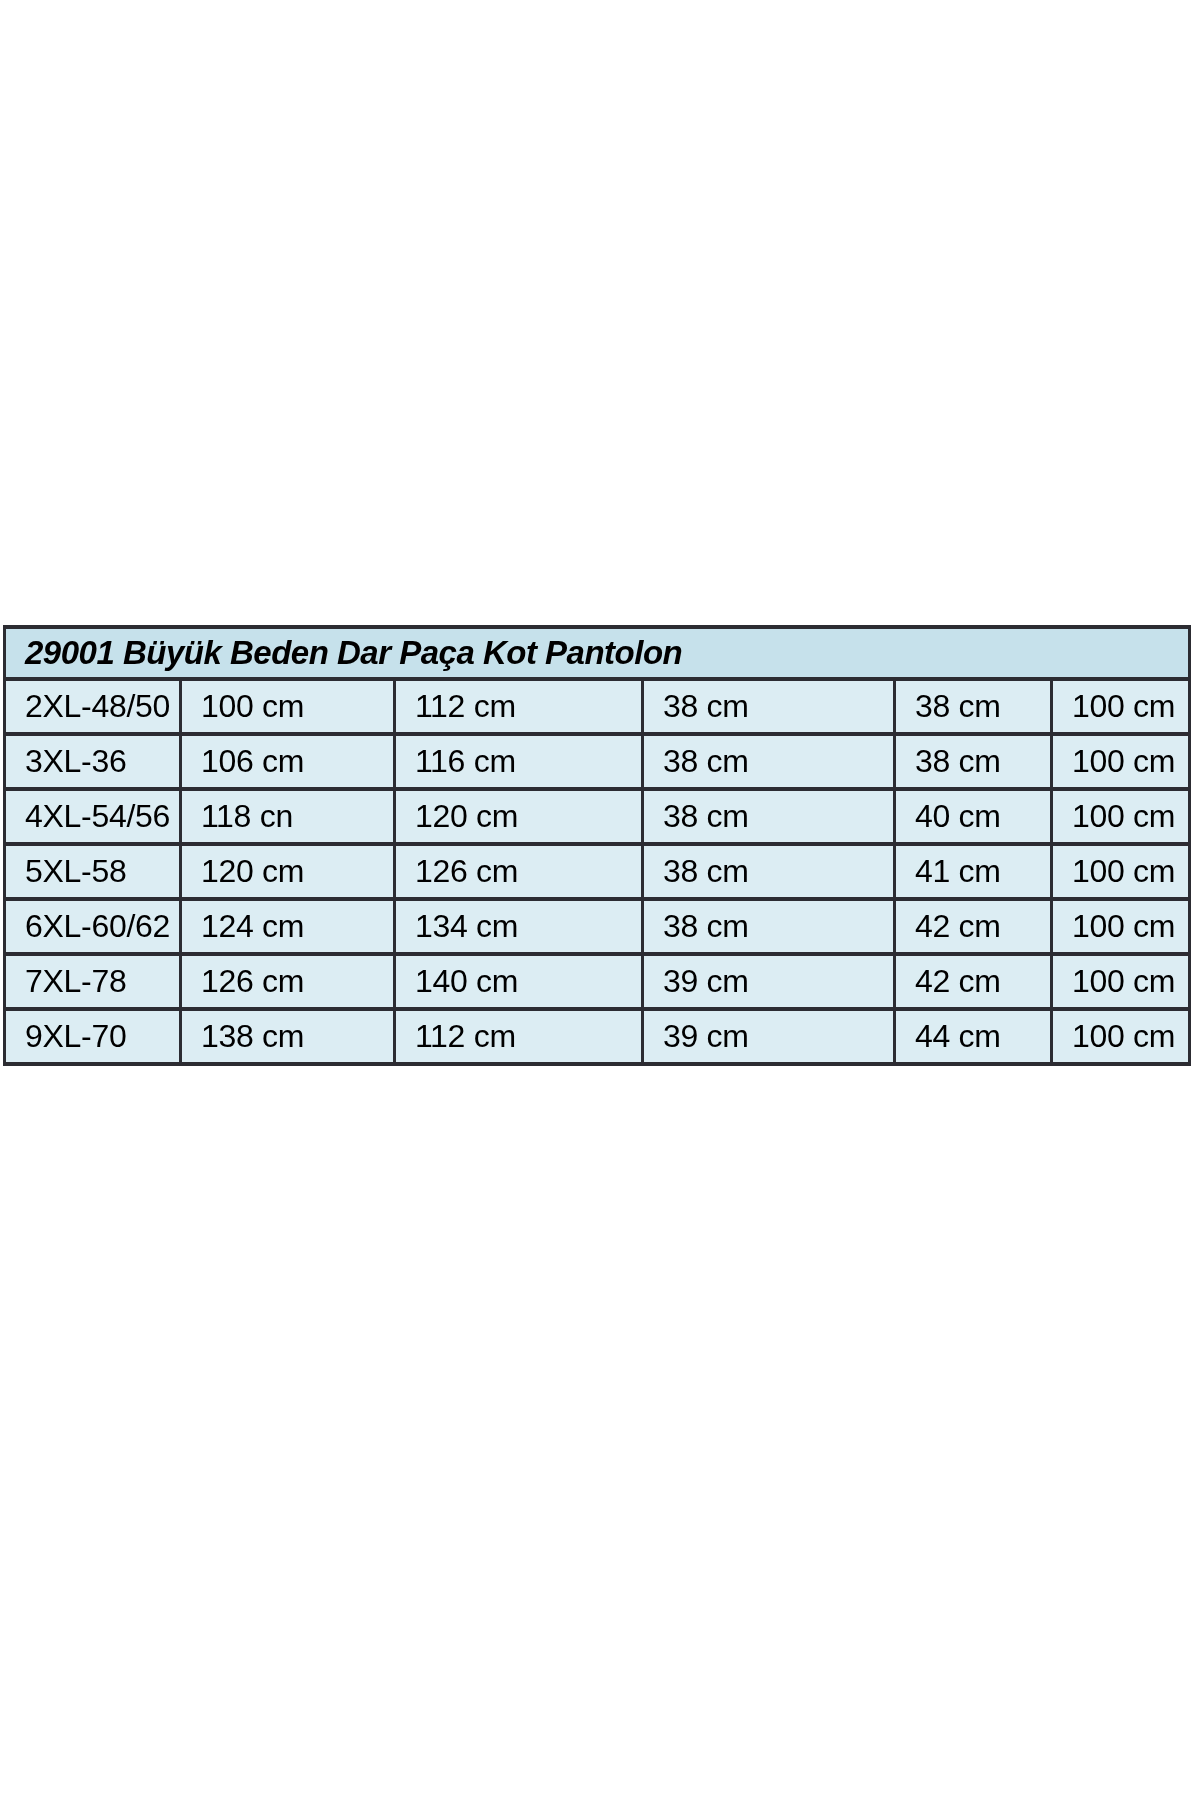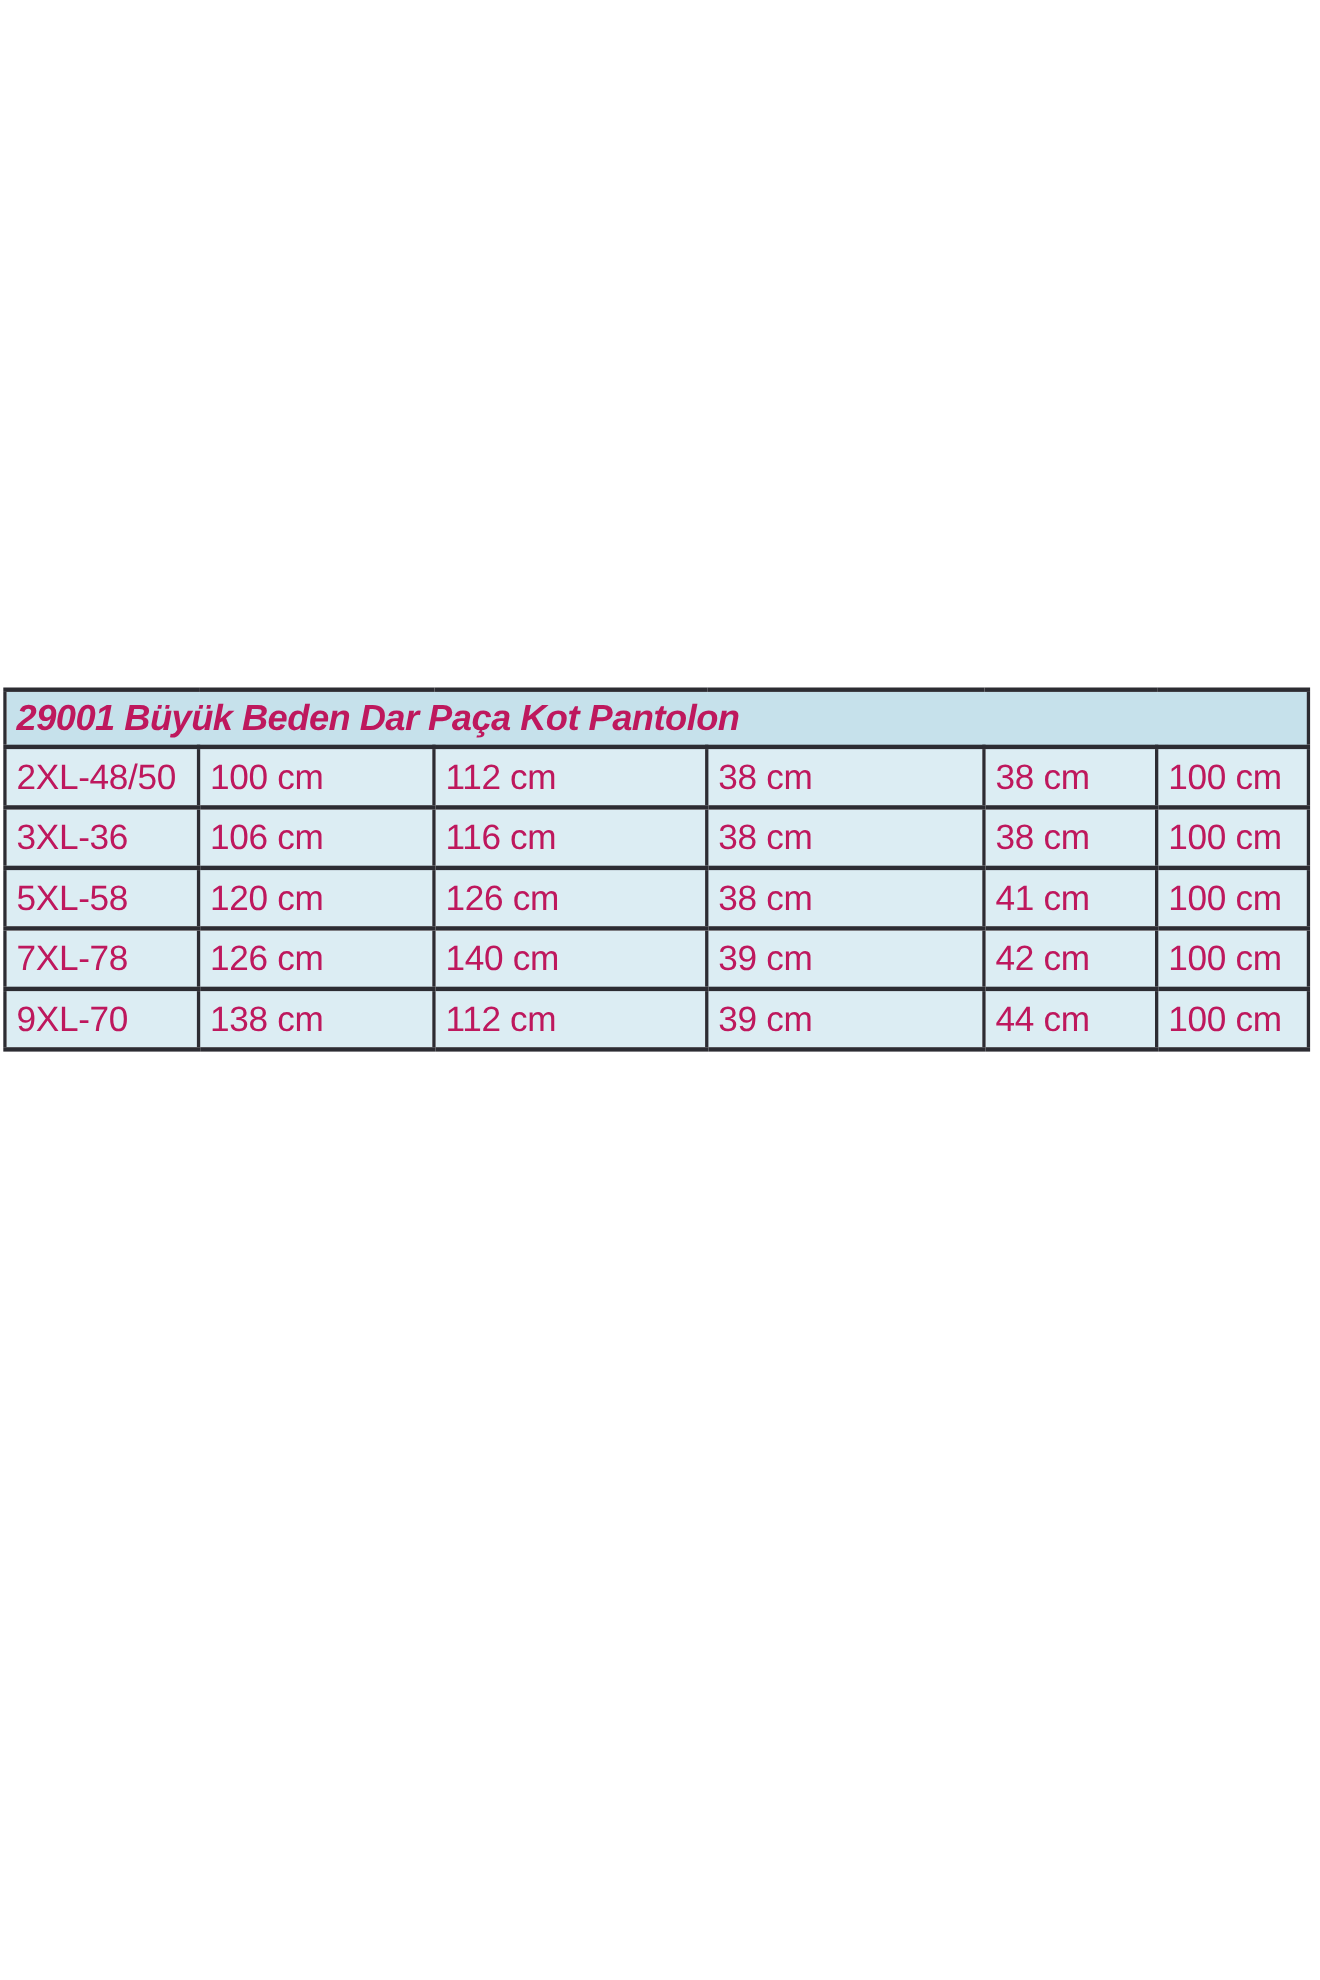--- a/index.html
+++ b/index.html
@@ -24,22 +24,22 @@
   col.c4 { width: 252px; }
   col.c5 { width: 157px; }
   col.c6 { width: 138px; }
 
   .size-table th, .size-table td {
     border: 3px solid #2c2c32;
     border-top-width: 4px;
     border-bottom-width: 4px;
     text-align: left;
     vertical-align: middle;
-    padding: 0 0 0 9px;
-    color: #be185d;
+    padding: 0 0 0 19px;
+    color: #000000;
     white-space: nowrap;
     overflow: hidden;
   }
 
   tr.title-row th {
     height: 52px;
     background: #c6e1eb;
     font-size: 33px;
     font-weight: bold;
     font-style: italic;
@@ -87,25 +87,41 @@
         </tr>
         <tr>
           <td>3XL-36</td>
           <td>106 cm</td>
           <td>116 cm</td>
           <td>38 cm</td>
           <td>38 cm</td>
           <td>100 cm</td>
         </tr>
         <tr>
+          <td>4XL-54/56</td>
+          <td>118 cn</td>
+          <td>120 cm</td>
+          <td>38 cm</td>
+          <td>40 cm</td>
+          <td>100 cm</td>
+        </tr>
+        <tr>
           <td>5XL-58</td>
           <td>120 cm</td>
           <td>126 cm</td>
           <td>38 cm</td>
           <td>41 cm</td>
+          <td>100 cm</td>
+        </tr>
+        <tr>
+          <td>6XL-60/62</td>
+          <td>124 cm</td>
+          <td>134 cm</td>
+          <td>38 cm</td>
+          <td>42 cm</td>
           <td>100 cm</td>
         </tr>
         <tr>
           <td>7XL-78</td>
           <td>126 cm</td>
           <td>140 cm</td>
           <td>39 cm</td>
           <td>42 cm</td>
           <td>100 cm</td>
         </tr>

